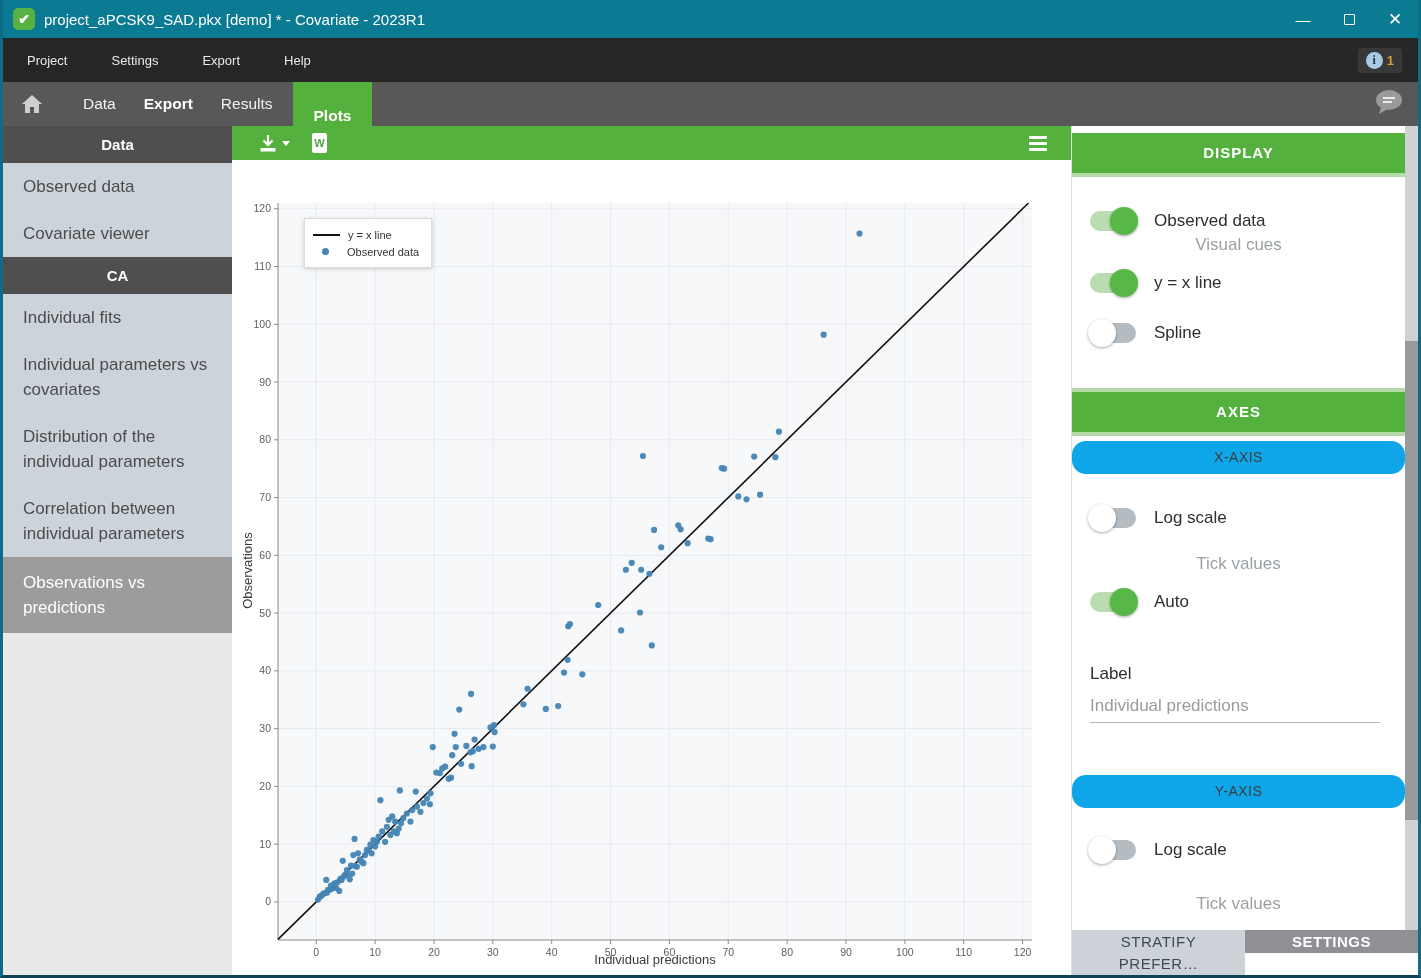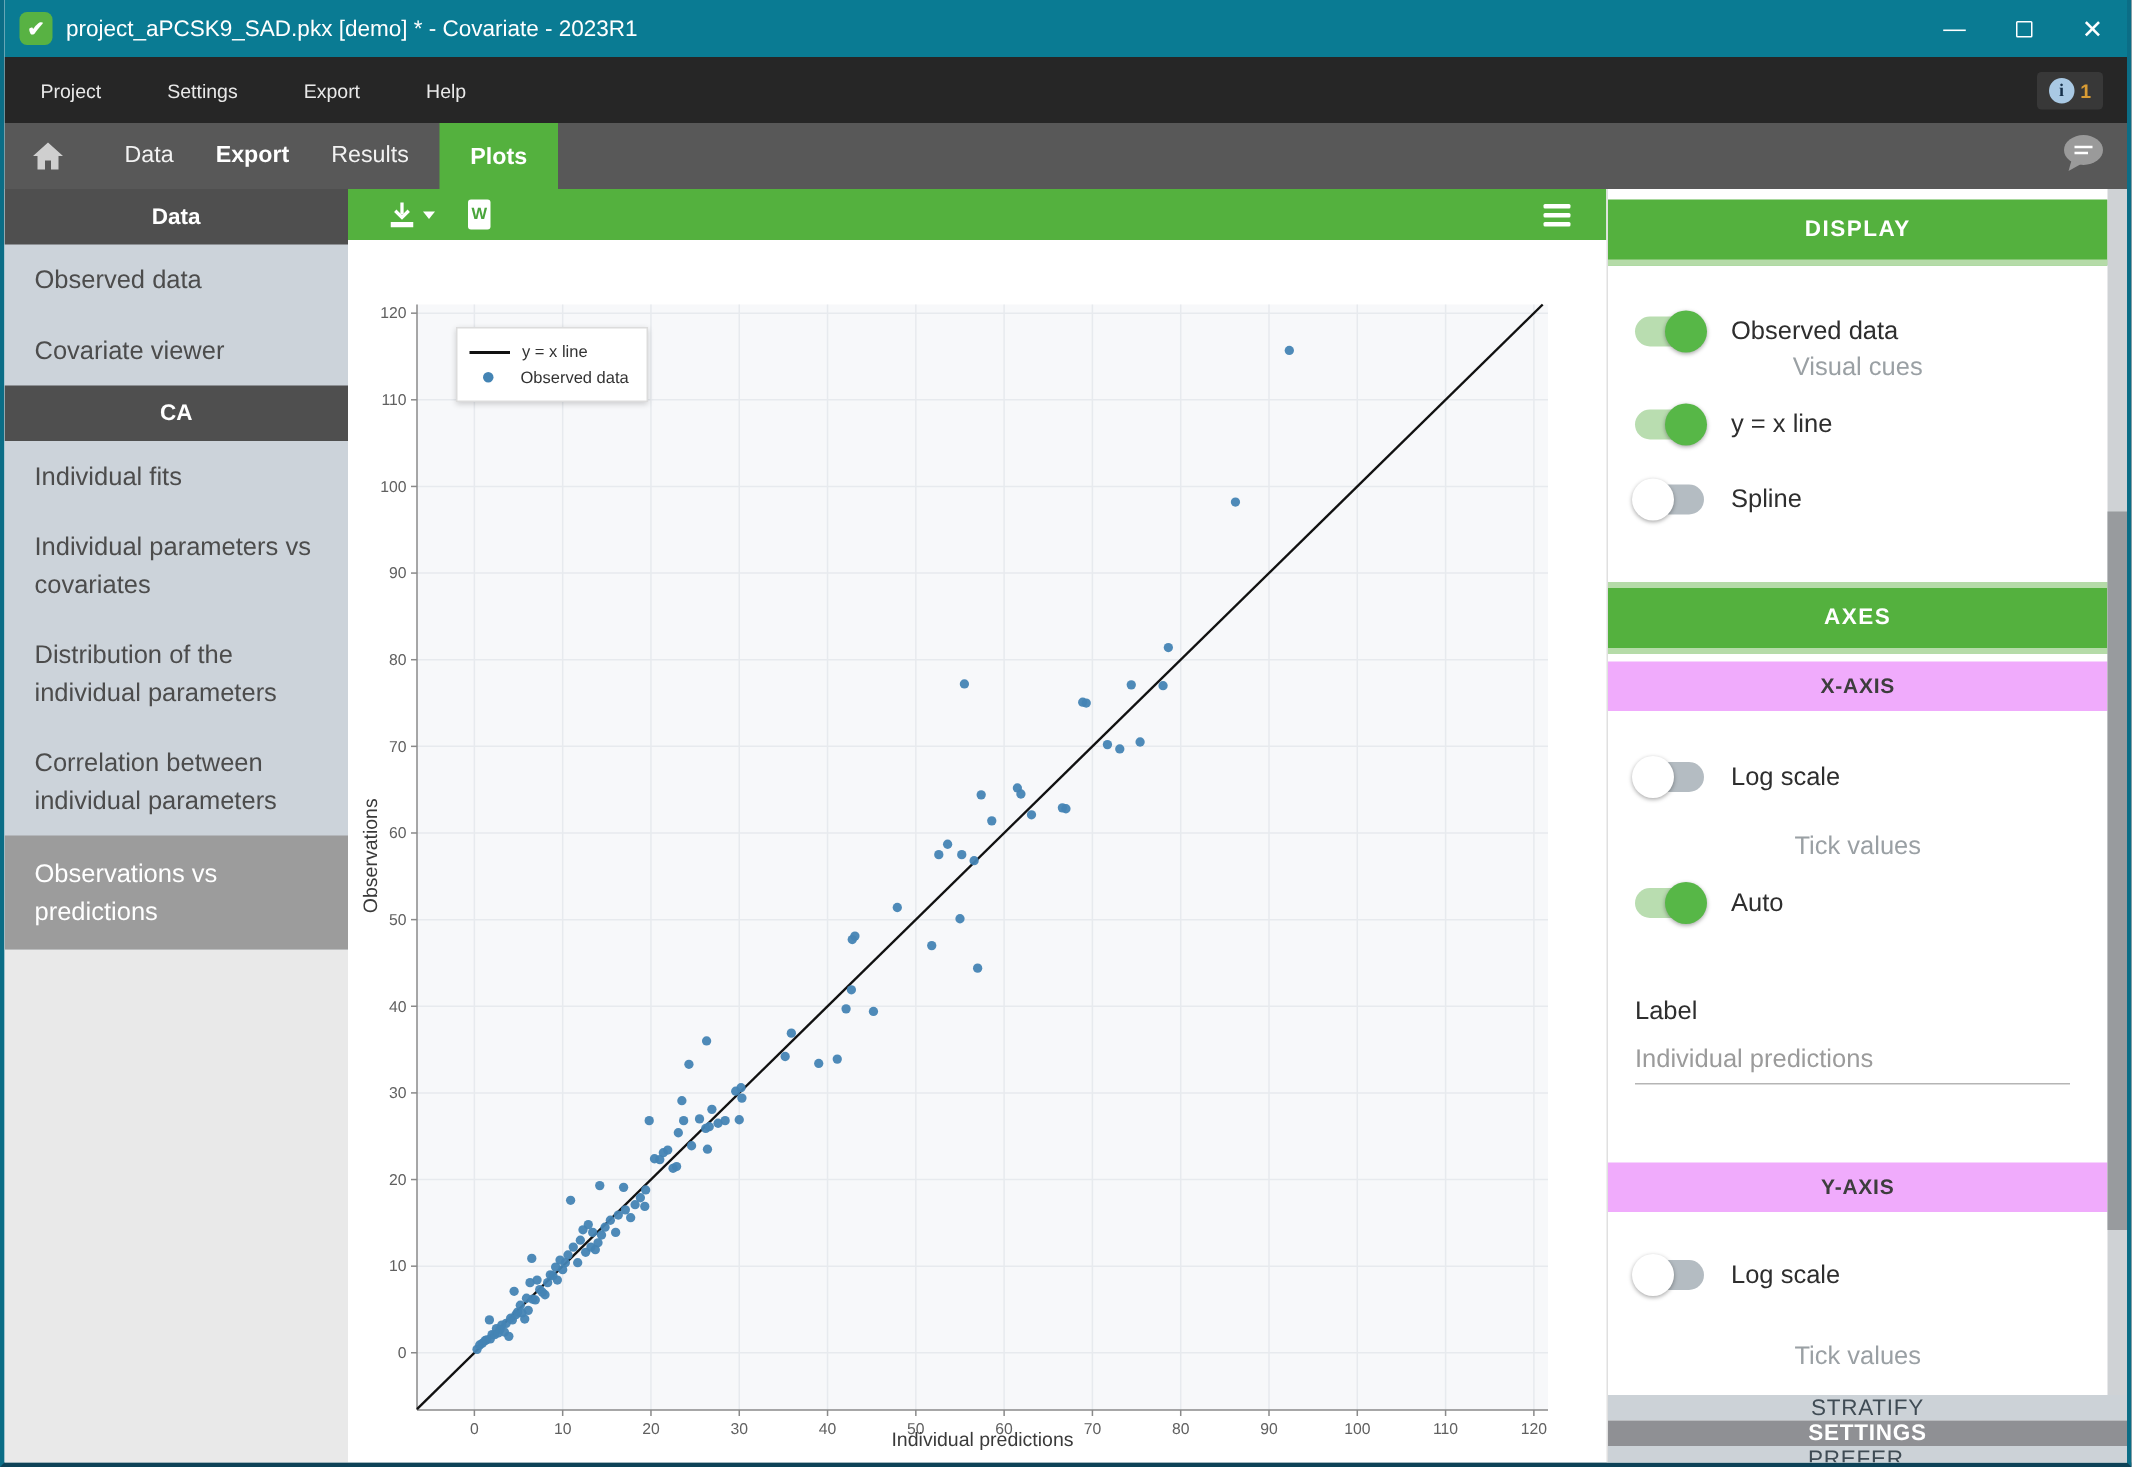--- a/index.html
+++ b/index.html
@@ -20,21 +20,21 @@
   .menu-item + .menu-item{ margin-left:24px; }
   .notif{ margin-left:auto; margin-right:16px; background:#383838; border-radius:3px; padding:4px 8px; display:flex; align-items:center; gap:4px;}
   .info-circle{ width:17px; height:17px; border-radius:50%; background:#a9c9e4; color:#16304a; font-weight:bold;
     font-size:12px; text-align:center; line-height:17px; font-family:"Liberation Serif",serif;}
   .notif-count{ color:#d99c34; font-size:13px; font-weight:bold; }
   
   .tabbar{ flex:0 0 44px; background:#585858; display:flex; align-items:center; }
   .home{ margin-left:18px; margin-right:26px; display:flex; }
   .tab{ color:#f2f2f2; font-size:15.5px; margin:0 14px; height:44px; line-height:44px; }
   .tab.bold{ font-weight:bold; color:#fff; }
-  .tab.active{ background:#54b13e; color:#fff; padding:1px 21px; margin:0 6px; font-weight:bold; }
+  .tab.active{ background:#54b13e; color:#fff; padding:12px 21px; margin:0 6px; font-weight:bold; }
   .bubble{ margin-left:auto; margin-right:14px; }
   
   .content{ flex:1; display:flex; min-height:0; }
   
   .sidebar{ width:229px; background:#e9e9e9; flex:0 0 229px; font-size:17px; }
   .side-header{ background:#4f4f4f; color:#fff; font-weight:bold; font-size:15px; text-align:center; padding:10px 0; }
   .side-list{ background:#ccd3da; }
   .side-item{ color:#4c4c4c; padding:11px 14px 11px 20px; line-height:25px; }
   .side-item.selected{ background:#9c9c9c; color:#fff; padding-top:13px; padding-bottom:13px;}
   
@@ -53,35 +53,35 @@
   .leg-line{ width:27px; height:2px; background:#111; margin-right:8px; }
   .leg-dot{ width:7px; height:7px; border-radius:50%; background:#4484b4; margin:0 18px 0 9px; }
   .xlabel{ position:absolute; left:273px; top:792px; width:300px; text-align:center; font-size:13px; color:#3a3a3a; }
   .ylabel{ position:absolute; left:-45px; top:403px; width:120px; text-align:center; font-size:13px; color:#3a3a3a;
     transform:rotate(-90deg); }
   
   .right-panel{ flex:1; background:#fff; border-left:1px solid #e0e0e0; position:relative; overflow:hidden; font-size:17px; color:#2e2e2e;}
   .green-header{ background:#54b13e; color:#fff; font-weight:bold; font-size:15px; letter-spacing:1px;
     text-align:center; height:44px; line-height:40px; border-bottom:4px solid #b5dba8; margin-right:13px;}
   .green-header.axes{ border-top:4px solid #b5dba8; height:48px; }
-  .subheader{ background:#f0abfc; color:#3d3d3d; font-weight:bold; font-size:14px; letter-spacing:.5px;
-    text-align:center; height:33px; line-height:33px; margin-right:13px; }
+  .subheader{ background:#0ea5e9; color:#3d3d3d; font-weight:normal; font-size:14px; letter-spacing:.5px;
+    text-align:center; height:33px; line-height:33px; margin-right:13px;border-radius:14px; }
   .toggle-row{ display:flex; align-items:center; gap:18px; padding-left:18px; height:28px; }
   .toggle{ width:46px; height:20px; border-radius:10px; position:relative; flex:0 0 46px; }
   .toggle .knob{ width:28px; height:28px; border-radius:50%; position:absolute; top:-4px; box-shadow:0 1px 3px rgba(0,0,0,.35); }
   .toggle.on{ background:#b9ddb0; } .toggle.on .knob{ right:-2px; background:#57b747; }
   .toggle.off{ background:#b4bcc2; } .toggle.off .knob{ left:-2px; background:#fff; }
   .center-caption{ text-align:center; color:#9aa0a4; margin-right:13px; }
   .label-caption{ padding-left:18px; color:#2e2e2e; }
   .axis-label-input{ display:block; margin:8px 0 0 18px; width:290px; border:none; border-bottom:1px solid #b5b5b5;
     font-size:17px; color:#9b9b9b; font-family:"Liberation Sans",sans-serif; padding:4px 0 6px 0; outline:none; }
   .axis-label-input::placeholder{ color:#9b9b9b; opacity:1; }
   .scrollbar{ position:absolute; right:0; top:0; width:13px; height:804px; background:#cfd2d5; }
   .scroll-thumb{ position:absolute; top:215px; left:0; width:13px; height:479px; background:#989b9e; }
-  .bottom-tabs{ position:absolute; bottom:0; left:0; right:0; height:45px; display:grid; grid-template-columns:1fr; }
+  .bottom-tabs{ position:absolute; bottom:0; left:0; right:0; height:45px; display:grid; grid-template-columns:1fr 1fr; }
   .btab{ display:flex; align-items:center; justify-content:center; font-size:15px; letter-spacing:.5px;
     background:#ccd2d7; color:#3f4b54; }
   .btab.active{ background:#8f9094; color:#fff; font-weight:bold; }
   svg text{ font-family:"Liberation Sans",sans-serif; }
 </style>
 </head>
 <body>
 
 <div class="window">
 

